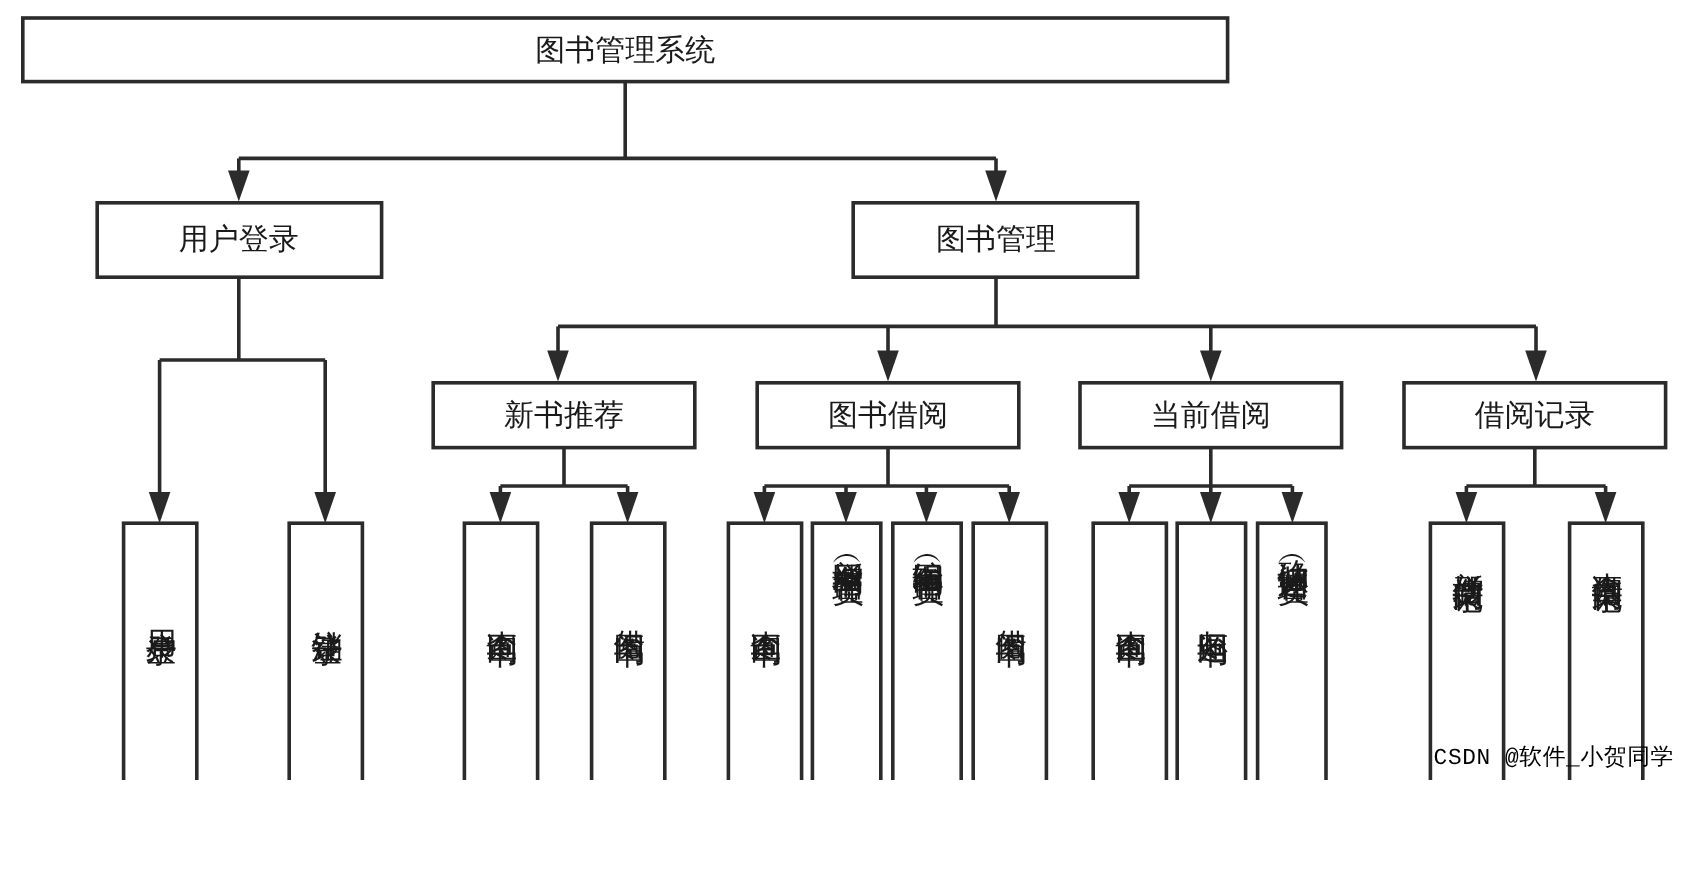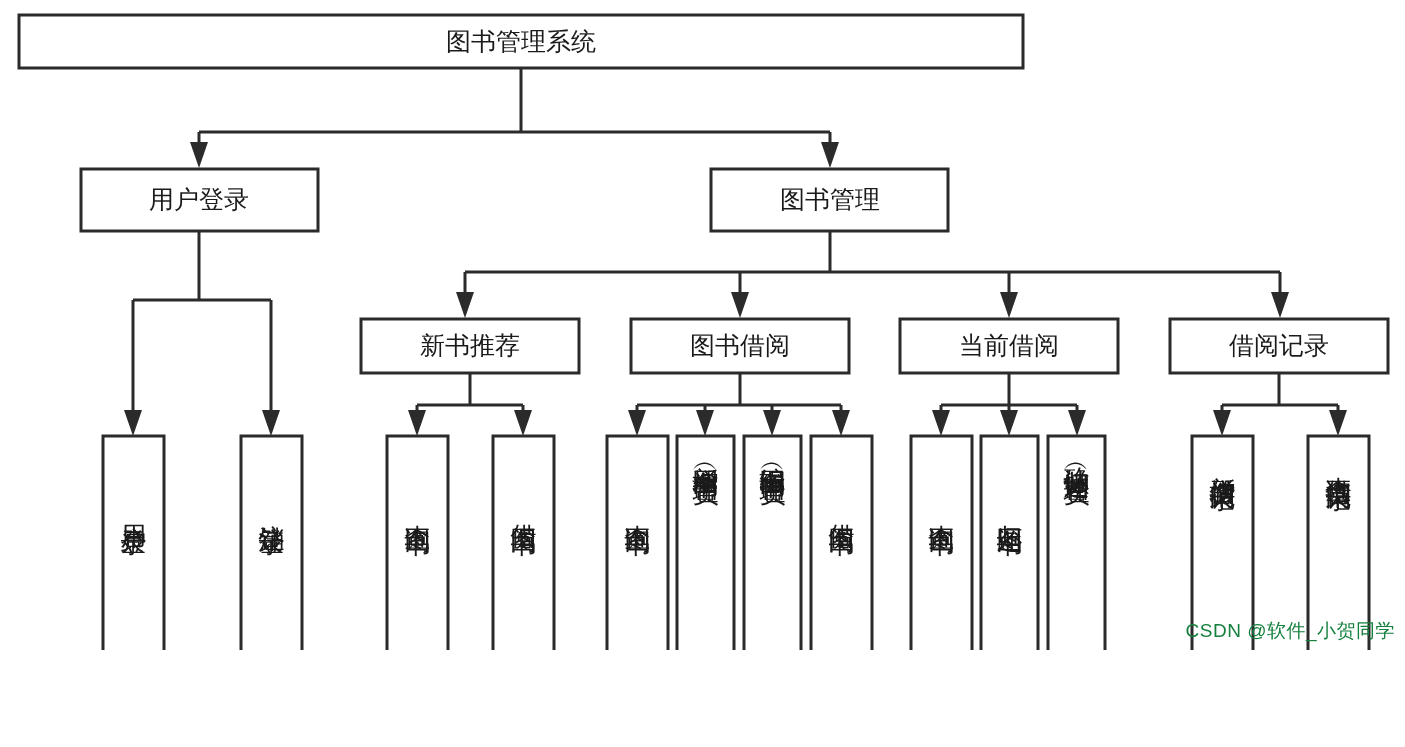--- a/index.html
+++ b/index.html
@@ -66,23 +66,23 @@
     line-height: 1.04;
     letter-spacing: 2px;
     color: #1a1a1a;
     white-space: nowrap;
     text-align: left;
   }
   .watermark {
     position: absolute;
     right: 10px;
     bottom: 6px;
-    font-family: Liberation Sans, sans-serif;
+    font-family: Liberation Mono, monospace;
     font-size: 19px;
-    color: #15803d;
+    color: #000000;
     letter-spacing: 0.5px;
     white-space: nowrap;
   }
 </style>
 </head>
 <body>
 
 <div id="diagram-root">
 
   <svg id="flow" viewBox="0 0 1405 747">

